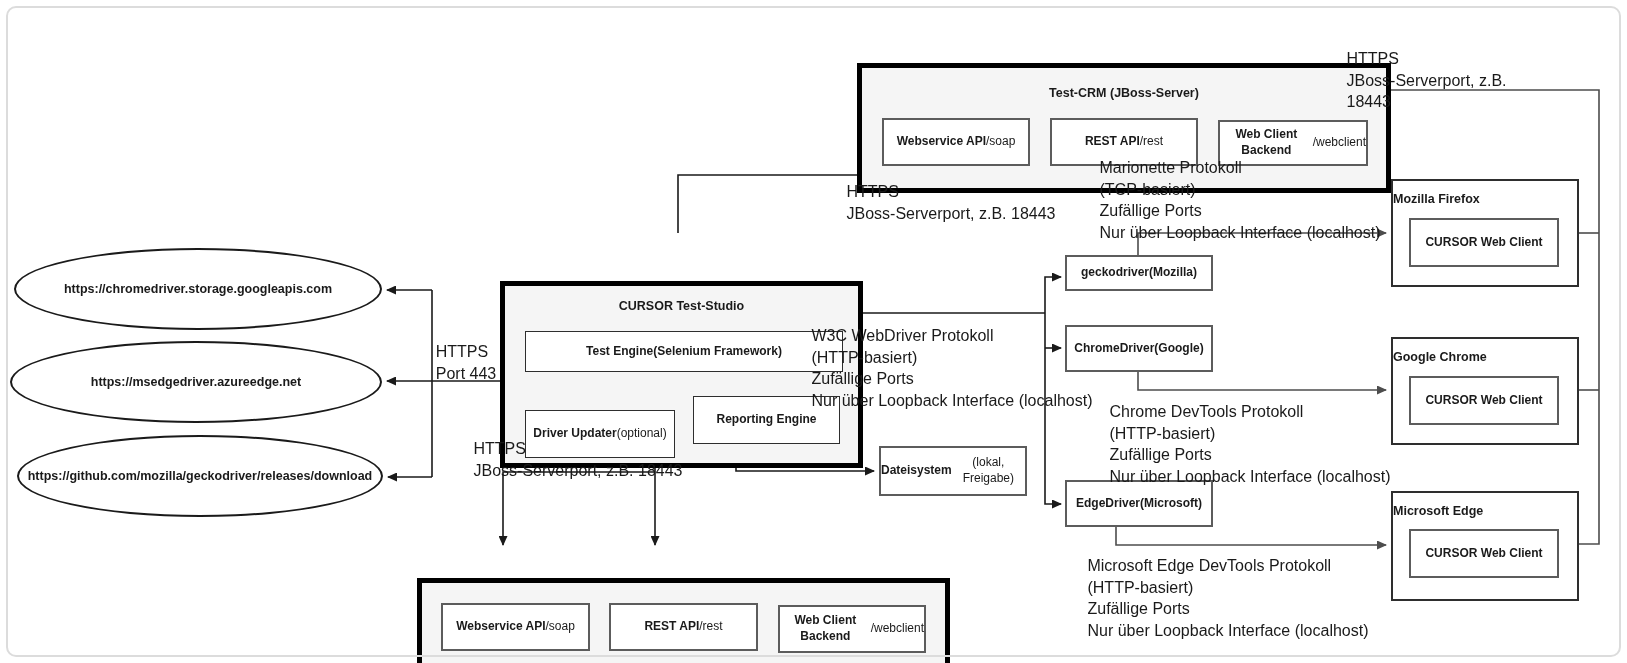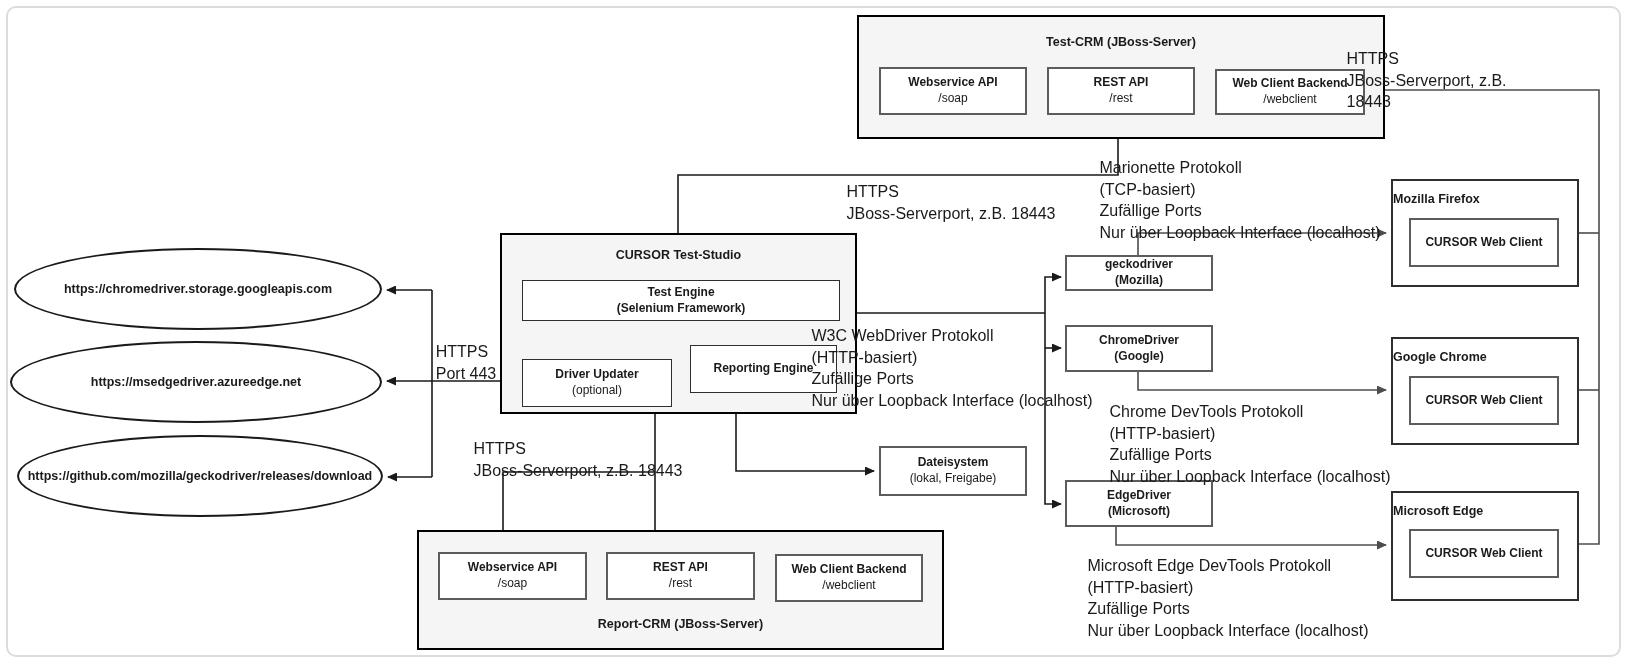--- a/index.html
+++ b/index.html
@@ -1,24 +1,24 @@
 <!DOCTYPE html>
 <html><head>
 <meta charset="utf-8">
 <style>
   html,body{margin:0;padding:0;background:#fff;}
   body{font-family:"Liberation Sans",sans-serif;color:#1a1a1a;}
   #canvas{position:relative;width:1627px;height:663px;background:#fff;overflow:hidden;}
   #outer-frame{position:absolute;left:6px;top:6px;right:6px;bottom:6px;border:2px solid #dcdcdc;border-radius:10px;pointer-events:none;}
   svg.wires{position:absolute;left:0;top:0;}
 
-  .group{position:absolute;background:#f5f5f5;border:2px solid #000000;}
+  .group{position:absolute;background:#f5f5f5;border:5px solid #000000;margin-top:48px;}
   .group-title{position:absolute;width:100%;text-align:center;font-weight:bold;font-size:12.5px;}
 
-  .node{position:absolute;background:#fff;display:flex;flex-direction:column;align-items:center;justify-content:center;
+  .node{position:absolute;background:#fff;display:flex;flex-direction:row;align-items:center;justify-content:center;
         text-align:center;font-size:12px;line-height:1.3;box-sizing:border-box;}
   .b{font-weight:bold;}
   .border-thin{border:1px solid #2e2e2e;}
   .border-med{border:2px solid #5c5c5c;}
 
   .frame{position:absolute;background:#fff;border:2px solid #2e2e2e;box-sizing:border-box;}
   .frame-title{position:absolute;top:11px;width:100%;text-align:left;font-weight:bold;font-size:12.5px;}
 
   .ellipse{position:absolute;background:#fff;border:2px solid #1a1a1a;border-radius:50%;
            display:flex;align-items:center;justify-content:center;text-align:center;font-size:12.5px;box-sizing:border-box;}

